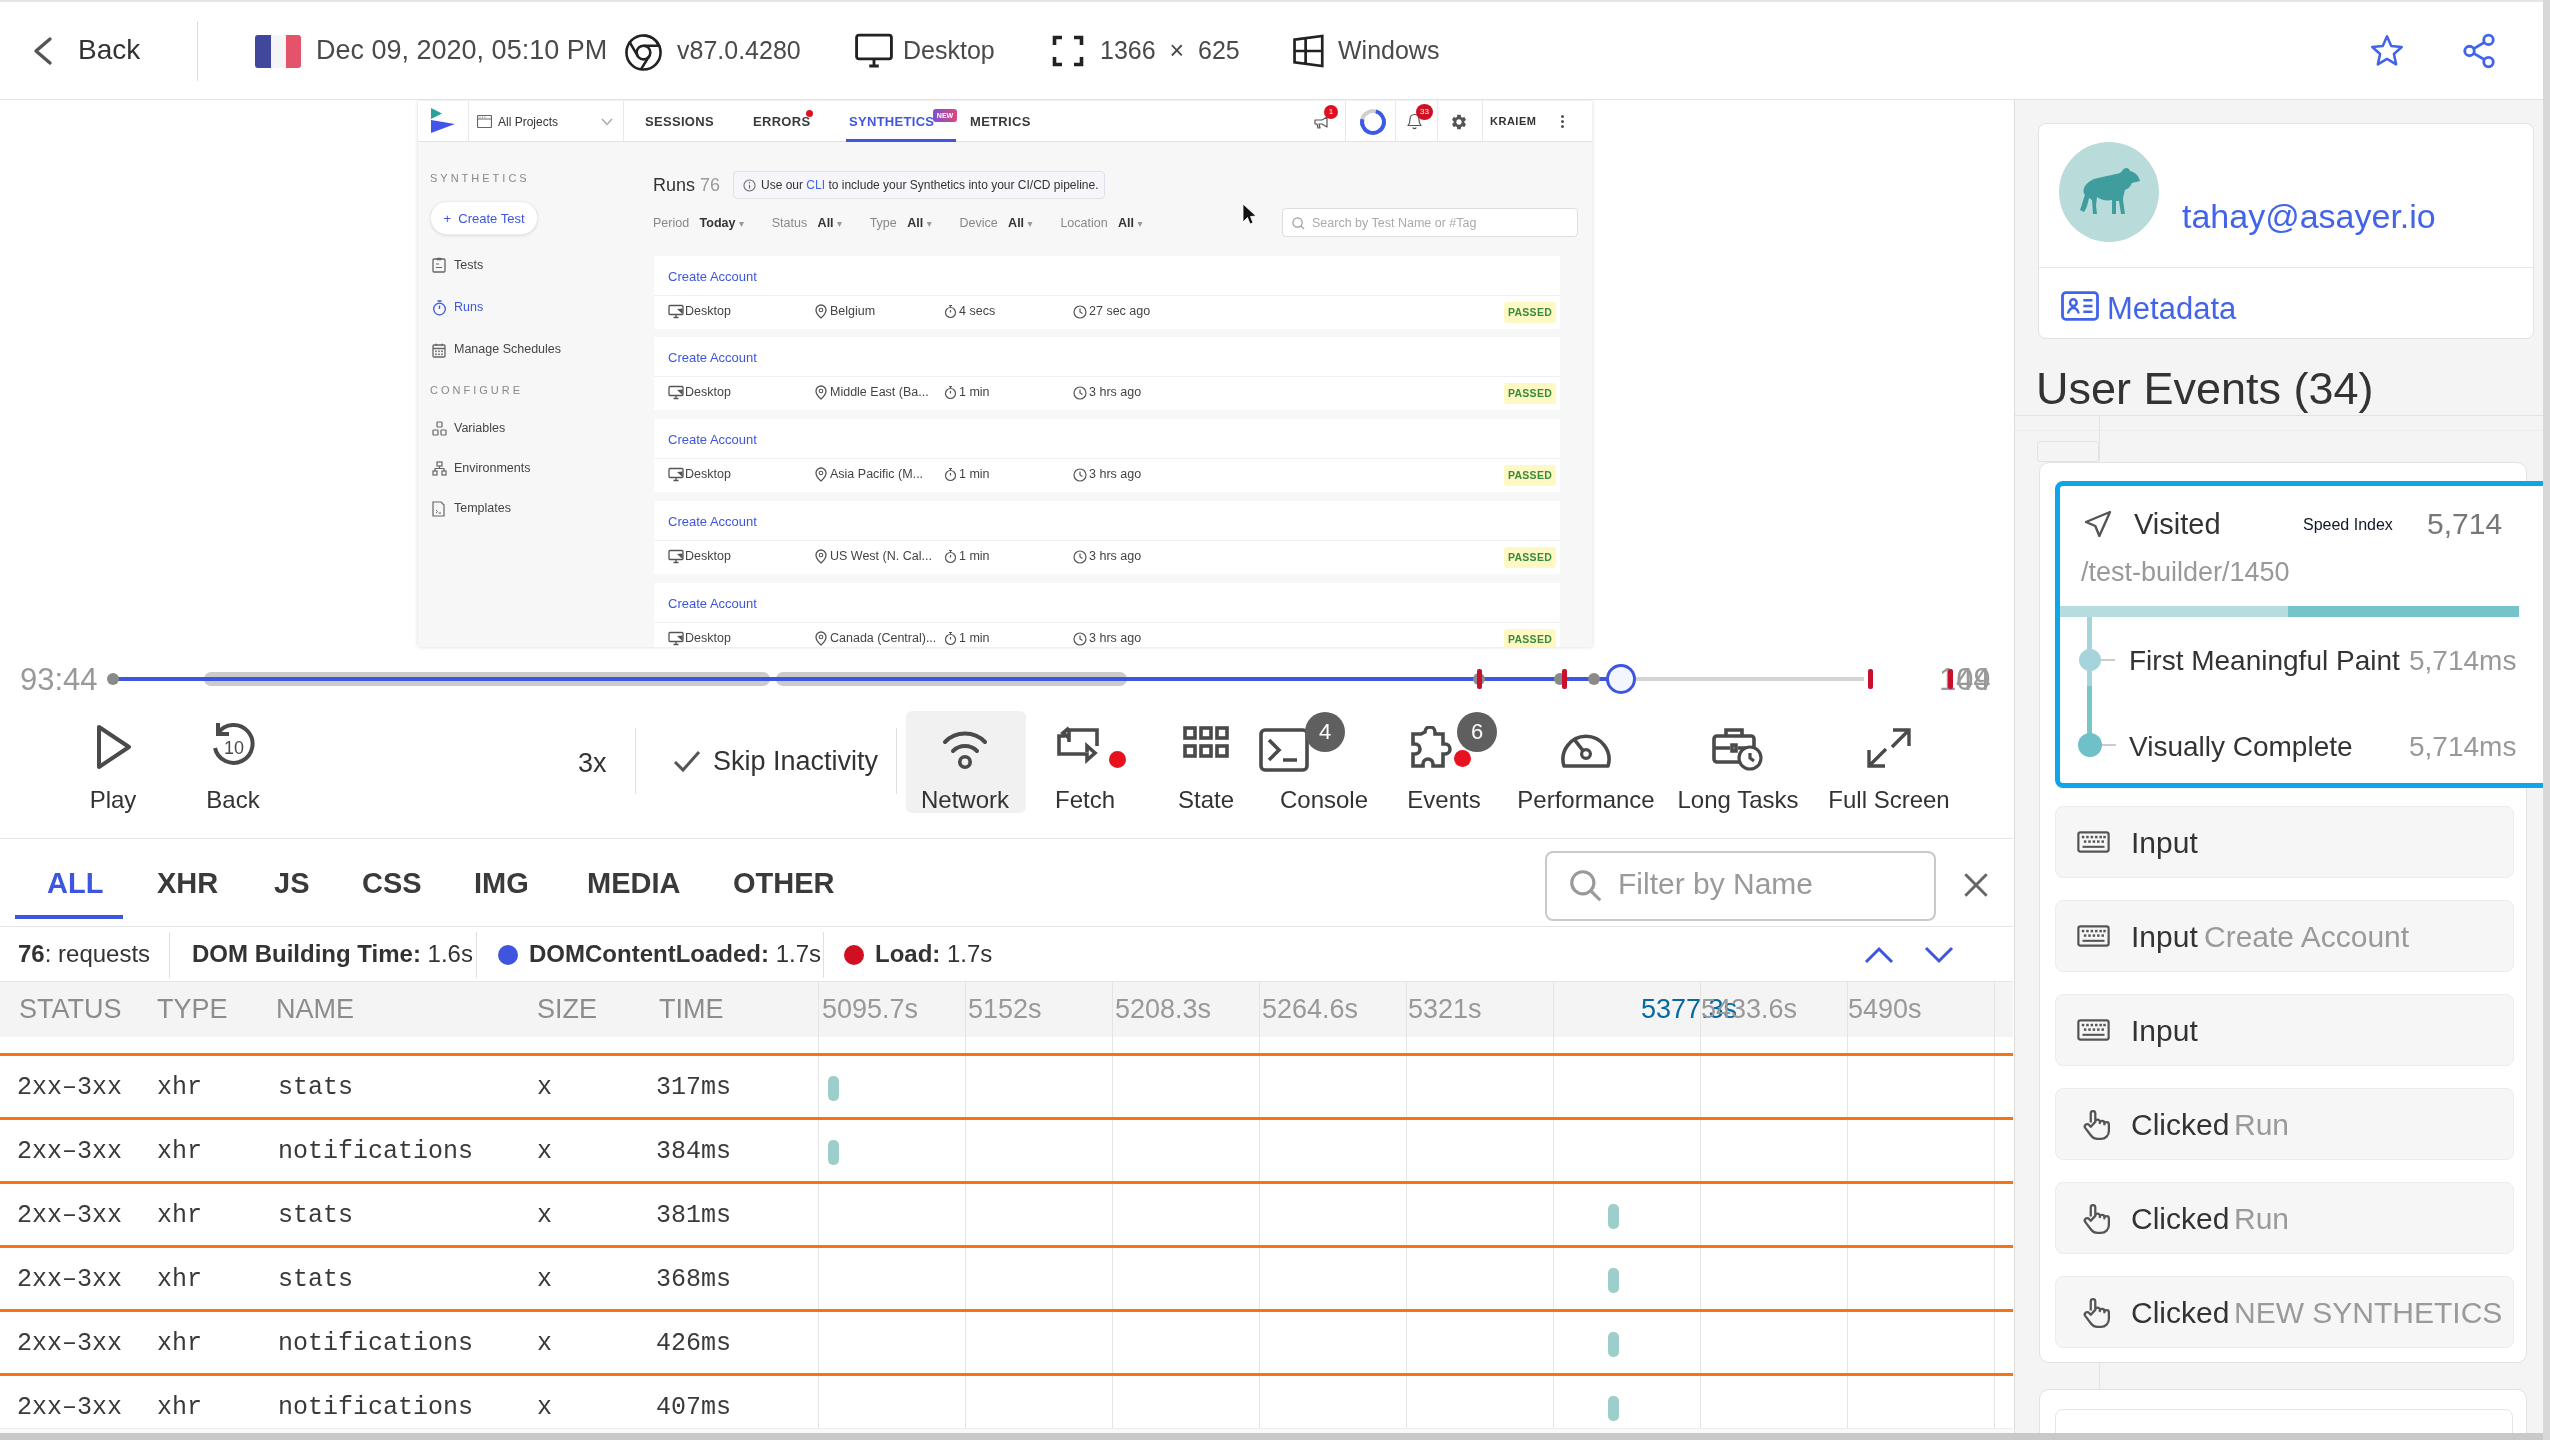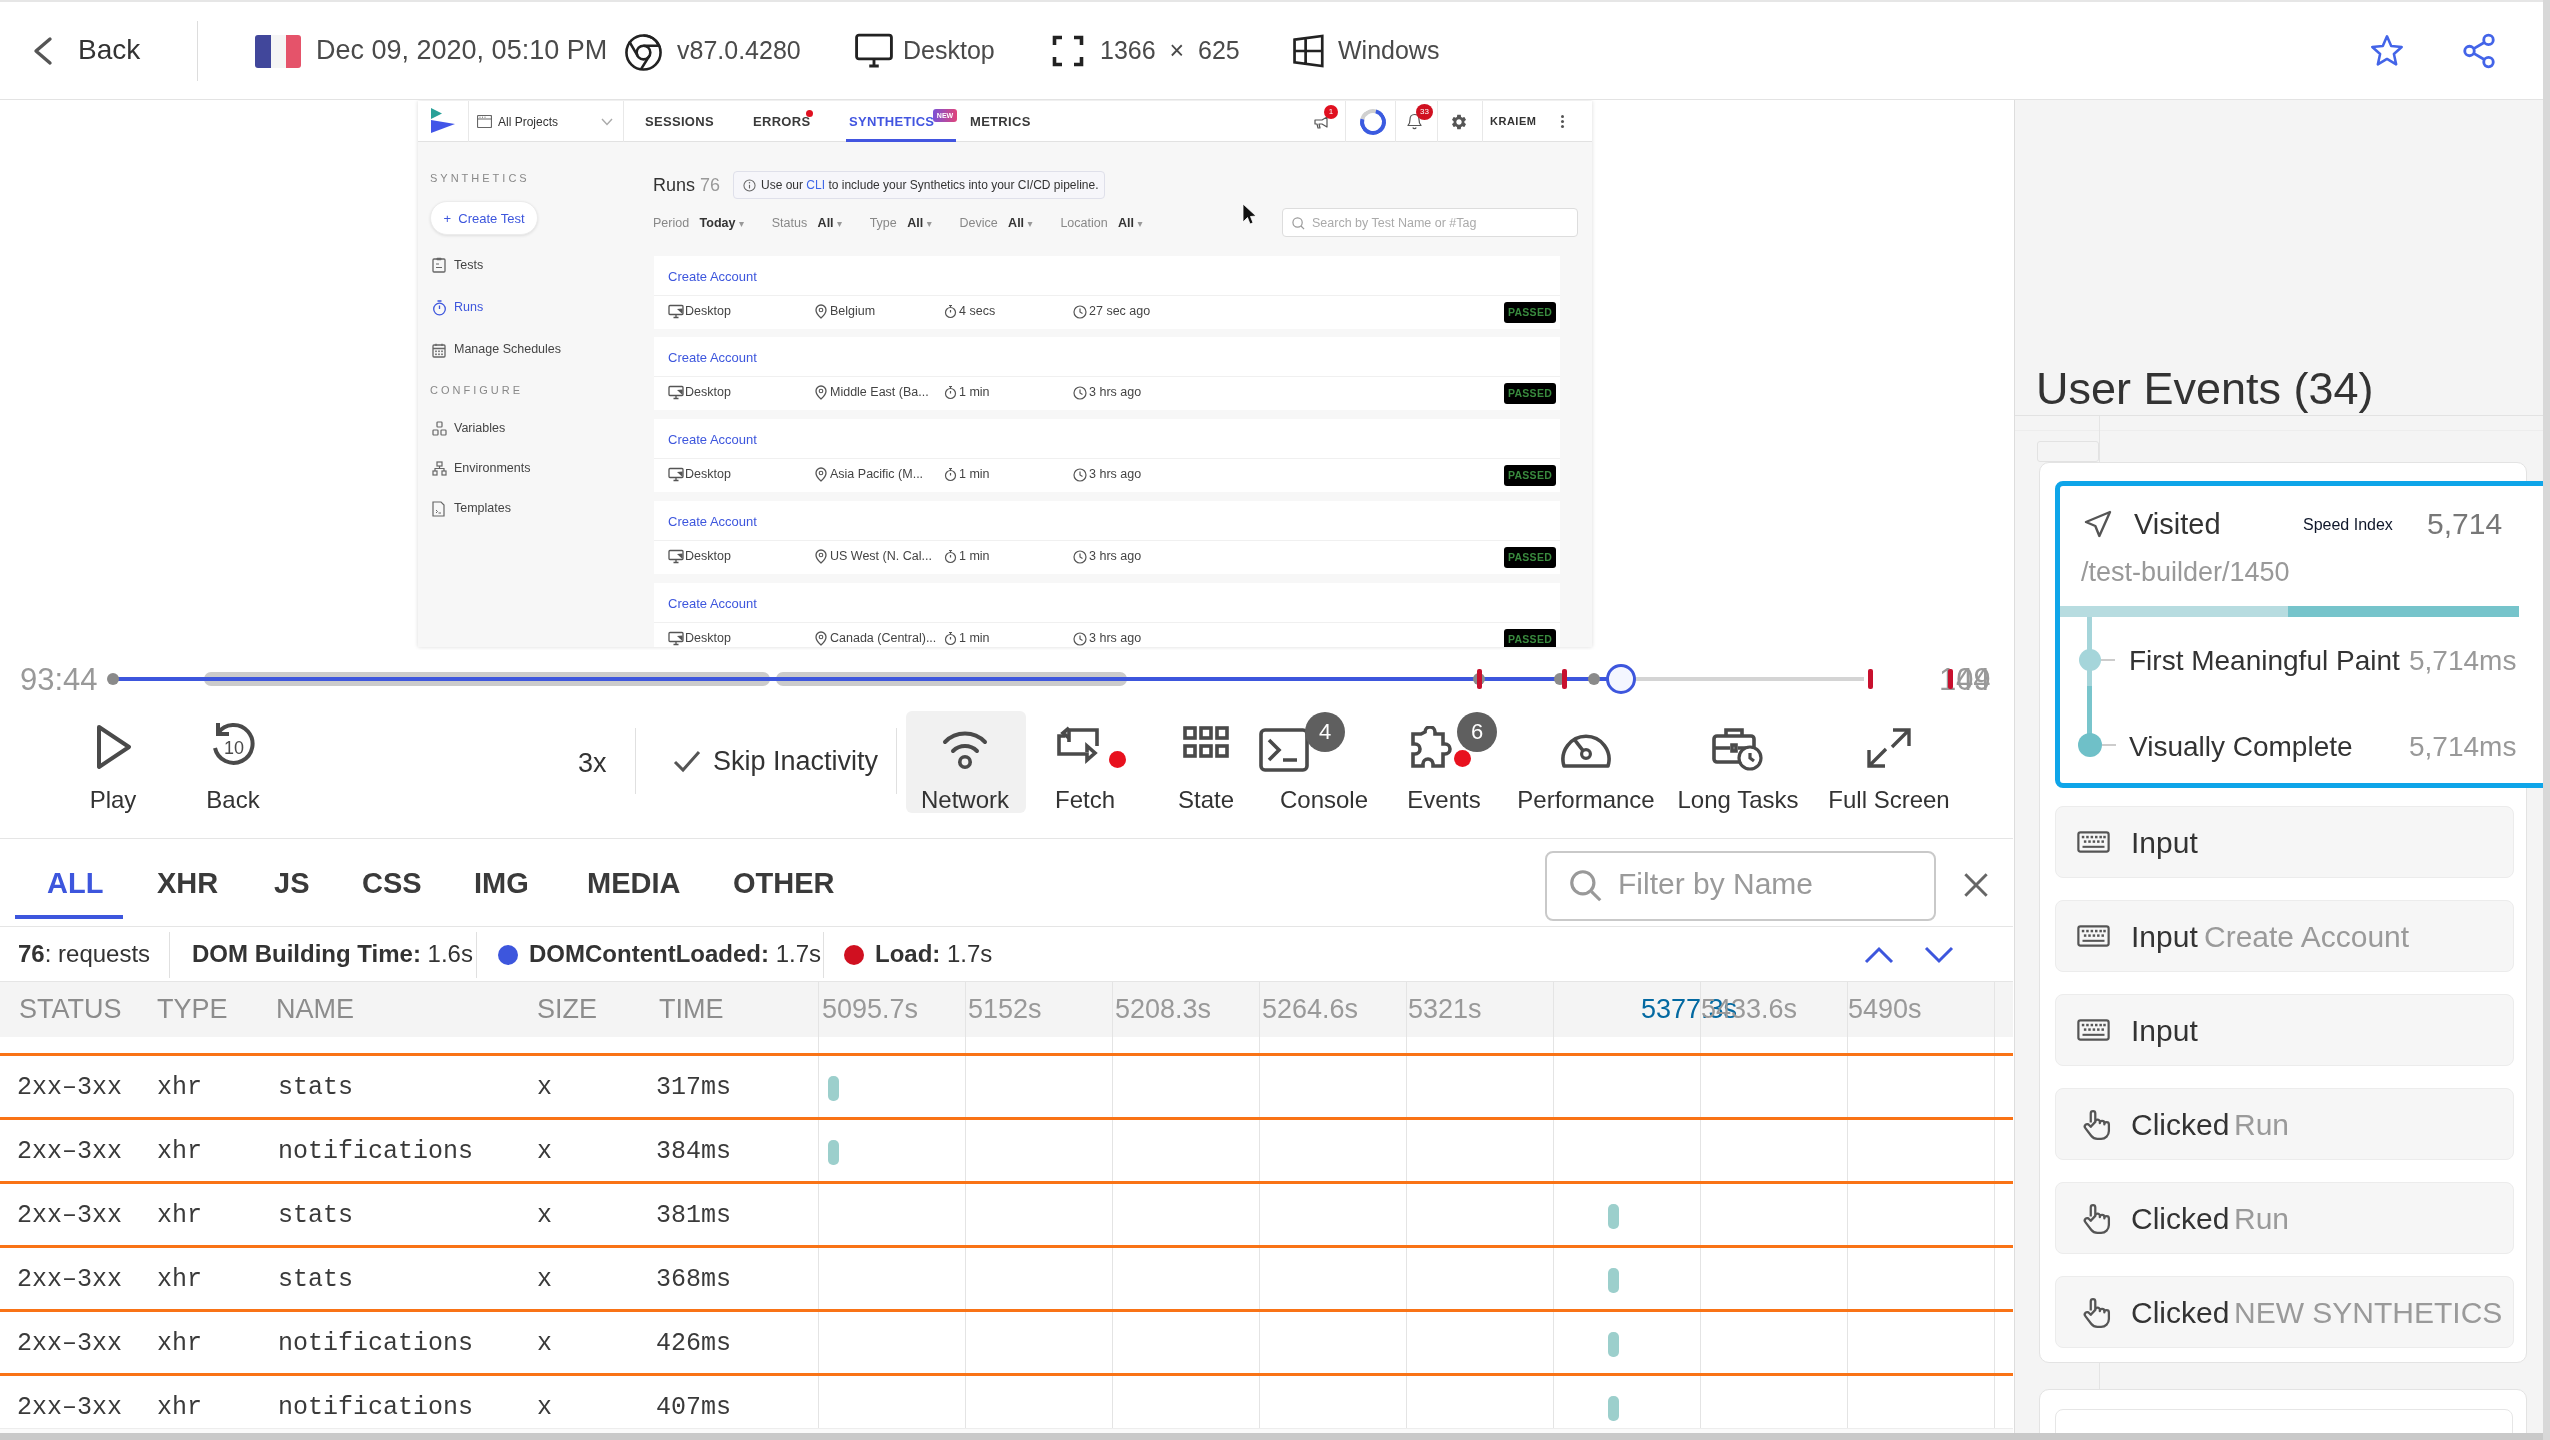--- a/index.html
+++ b/index.html
@@ -19,21 +19,21 @@
 .fch { color:#999; font-size:10px; }
 .runcard { position:absolute; left:236px; width:906px; height:73px; background:#fff; }
 .runcard .ca { position:absolute; left:14px; top:13px; font-size:13px; color:#3d56dd; }
 .runcard .rdiv { position:absolute; left:0; top:39px; width:100%; height:1px; background:#f0f0f0; }
 .runcard .rrow { position:absolute; left:0; top:39px; width:100%; height:34px; }
 .runcard .rt { position:absolute; top:9px; font-size:12.5px; color:#444; }
 .runcard .micon { position:absolute; left:14px; top:9px; width:16px; height:15px; }
 .runcard .picon { position:absolute; left:161px; top:9px; width:12px; height:15px; }
 .runcard .sicon { position:absolute; left:290px; top:9px; width:13px; height:15px; }
 .runcard .cicon { position:absolute; left:419px; top:10px; width:14px; height:14px; }
-.runcard .passed { position:absolute; left:850px; top:7px; width:52px; height:21px; background:#000000; border-radius:3px; color:#398a3e; font-size:10.5px; font-weight:bold; line-height:21px; text-align:center; letter-spacing:0.3px; }
+.runcard .passed { position:absolute; left:850px; top:7px; width:52px; height:21px; background:#fef9c3; border-radius:3px; color:#398a3e; font-size:10.5px; font-weight:bold; line-height:21px; text-align:center; letter-spacing:0.3px; }
 
 
 #timeline { position:absolute; left:0; top:650px; width:2013px; height:60px; background:#fff; }
 
 #controls { position:absolute; left:0; top:710px; width:2013px; height:104px; background:#fff; }
 .ctl { position:absolute; top:0; height:104px; width:170px; text-align:center; color:#333; }
 .ctl .lbl { position:absolute; left:0; right:0; top:76px; font-size:24px; color:#333; white-space:nowrap; }
 .ctl svg.cicn { position:absolute; left:50%; transform:translateX(-50%); }
 
 
@@ -585,20 +585,36 @@
       <span style="left:278px;">notifications</span>
       <span style="left:537px;">x</span>
       <span style="left:656px;">407ms</span>
       <div class="wbar" style="left:1608px;top:20px;"></div>
     </div>
   <div class="abs" style="left:0;top:446px;width:2013px;height:5px;background:#fafafa;border-top:1px solid #ededed;"></div>
 </div>
 
 <div id="sidebar">
 
+  <div class="card" style="left:23px;top:123px;width:496px;height:216px;">
+    <div class="abs" style="left:20px;top:18px;width:100px;height:100px;border-radius:50%;background:#b9dbda;overflow:hidden;">
+      <svg class="abs" style="left:14px;top:22px;" width="74" height="56" viewBox="0 0 74 56">
+        <path d="M49 7 C51 3 56 3 57 7 C62 8 66 12 67 17 L59 19 C57 23 55 25 52 26 C51 30 50 33 50 36 L52 50 L48 50 L46 37 L43 37 L43 50 L39 50 L39 36 C33 37 28 36 24 33 L23 42 L24 50 L20 50 L19 36 L16 34 C15 40 13 45 11 48 L7 46 C9 41 10 36 12 31 C10 29 10 25 12 22 C15 18 19 15 25 14 C34 12 43 10 47 9 Z" fill="#3f9e9d"></path>
+      </svg>
+    </div>
+    <span class="abs" style="left:143px;top:73px;font-size:34px;color:#4364e8;">tahay@asayer.io</span>
+    <div class="abs" style="left:0;top:143px;width:100%;height:1px;background:#e8e8e8;"></div>
+    <svg class="abs" style="left:21px;top:162px;" width="40" height="40" viewBox="0 0 24 24">
+        <rect x="1.5" y="4" width="21" height="16" rx="2" fill="none" stroke="#4364e8" stroke-width="1.7"></rect>
+        <circle cx="8" cy="10" r="2" fill="none" stroke="#4364e8" stroke-width="1.5"></circle>
+        <path d="M4.8 16.5 C5 14 7 13.2 8 13.2 C9 13.2 11 14 11.2 16.5" fill="none" stroke="#4364e8" stroke-width="1.5"></path>
+        <path d="M14 8.5 L19.5 8.5 M14 12 L19.5 12 M14 15.5 L19.5 15.5" stroke="#4364e8" stroke-width="1.5"></path>
+      </svg>
+    <span class="abs" style="left:68px;top:167px;font-size:31px;color:#4364e8;">Metadata</span>
+  </div>
   <span class="abs" style="left:21px;top:363px;font-size:45px;color:#333;">User Events (34)</span>
   <div class="abs" style="left:0;top:415px;width:536px;height:1px;background:#e2e2e2;"></div>
   <div class="abs" style="left:0;top:430px;width:536px;height:1px;background:#ededed;"></div>
 
   <div class="abs" style="left:84px;top:416px;width:1px;height:1024px;background:#e4e4e4;"></div>
 
   <div class="abs" style="left:22px;top:441px;width:62px;height:21px;border:1px solid #e2e2e2;border-radius:3px;"></div>
 
   <div class="card" style="left:24px;top:462px;width:488px;height:901px;border-radius:10px;">
 

